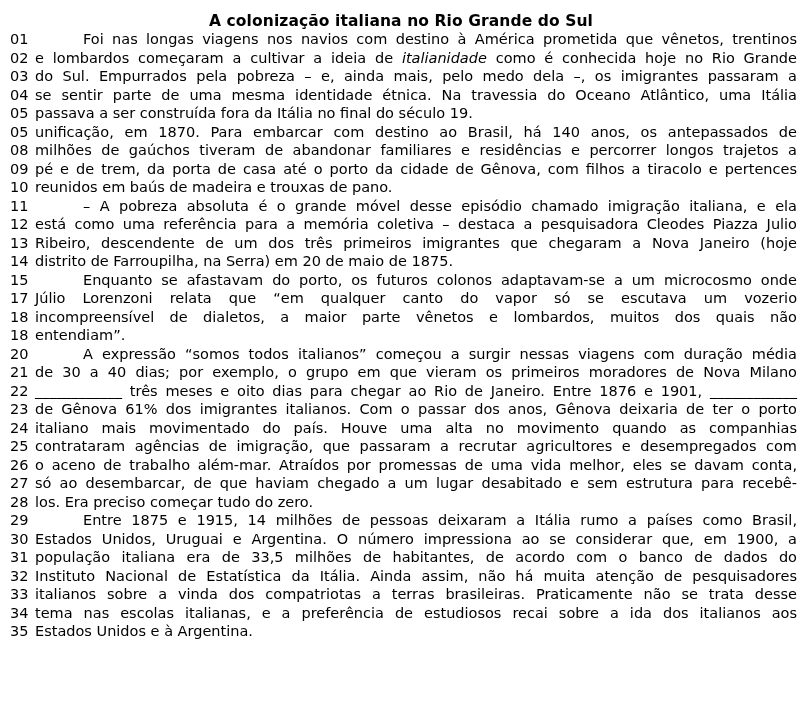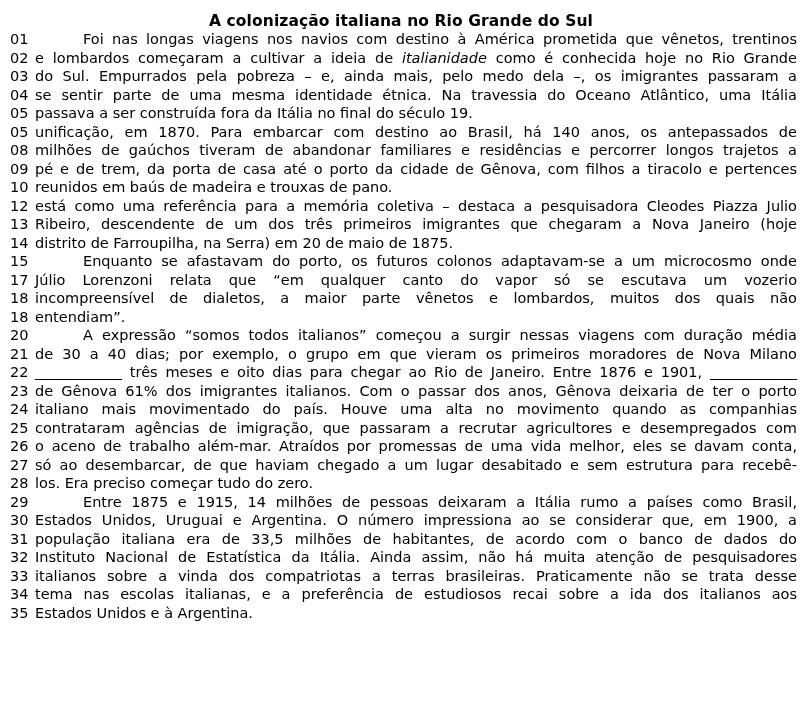--- a/index.html
+++ b/index.html
@@ -89,20 +89,24 @@
       </div>
       <div class="row">
         <span class="num">09</span>
         <div class="line"><span>pé e de trem, da porta de casa até o porto da cidade de Gênova, com filhos a tiracolo e pertences</span></div>
       </div>
       <div class="row">
         <span class="num">10</span>
         <div class="line end"><span>reunidos em baús de madeira e trouxas de pano.</span></div>
       </div>
       <div class="row">
+        <span class="num">11</span>
+        <div class="line indent"><span>– A pobreza absoluta é o grande móvel desse episódio chamado imigração italiana, e ela</span></div>
+      </div>
+      <div class="row">
         <span class="num">12</span>
         <div class="line"><span>está como uma referência para a memória coletiva – destaca a pesquisadora Cleodes Piazza Julio</span></div>
       </div>
       <div class="row">
         <span class="num">13</span>
         <div class="line"><span>Ribeiro, descendente de um dos três primeiros imigrantes que chegaram a Nova Janeiro (hoje</span></div>
       </div>
       <div class="row">
         <span class="num">14</span>
         <div class="line end"><span>distrito de Farroupilha, na Serra) em 20 de maio de 1875.</span></div>

